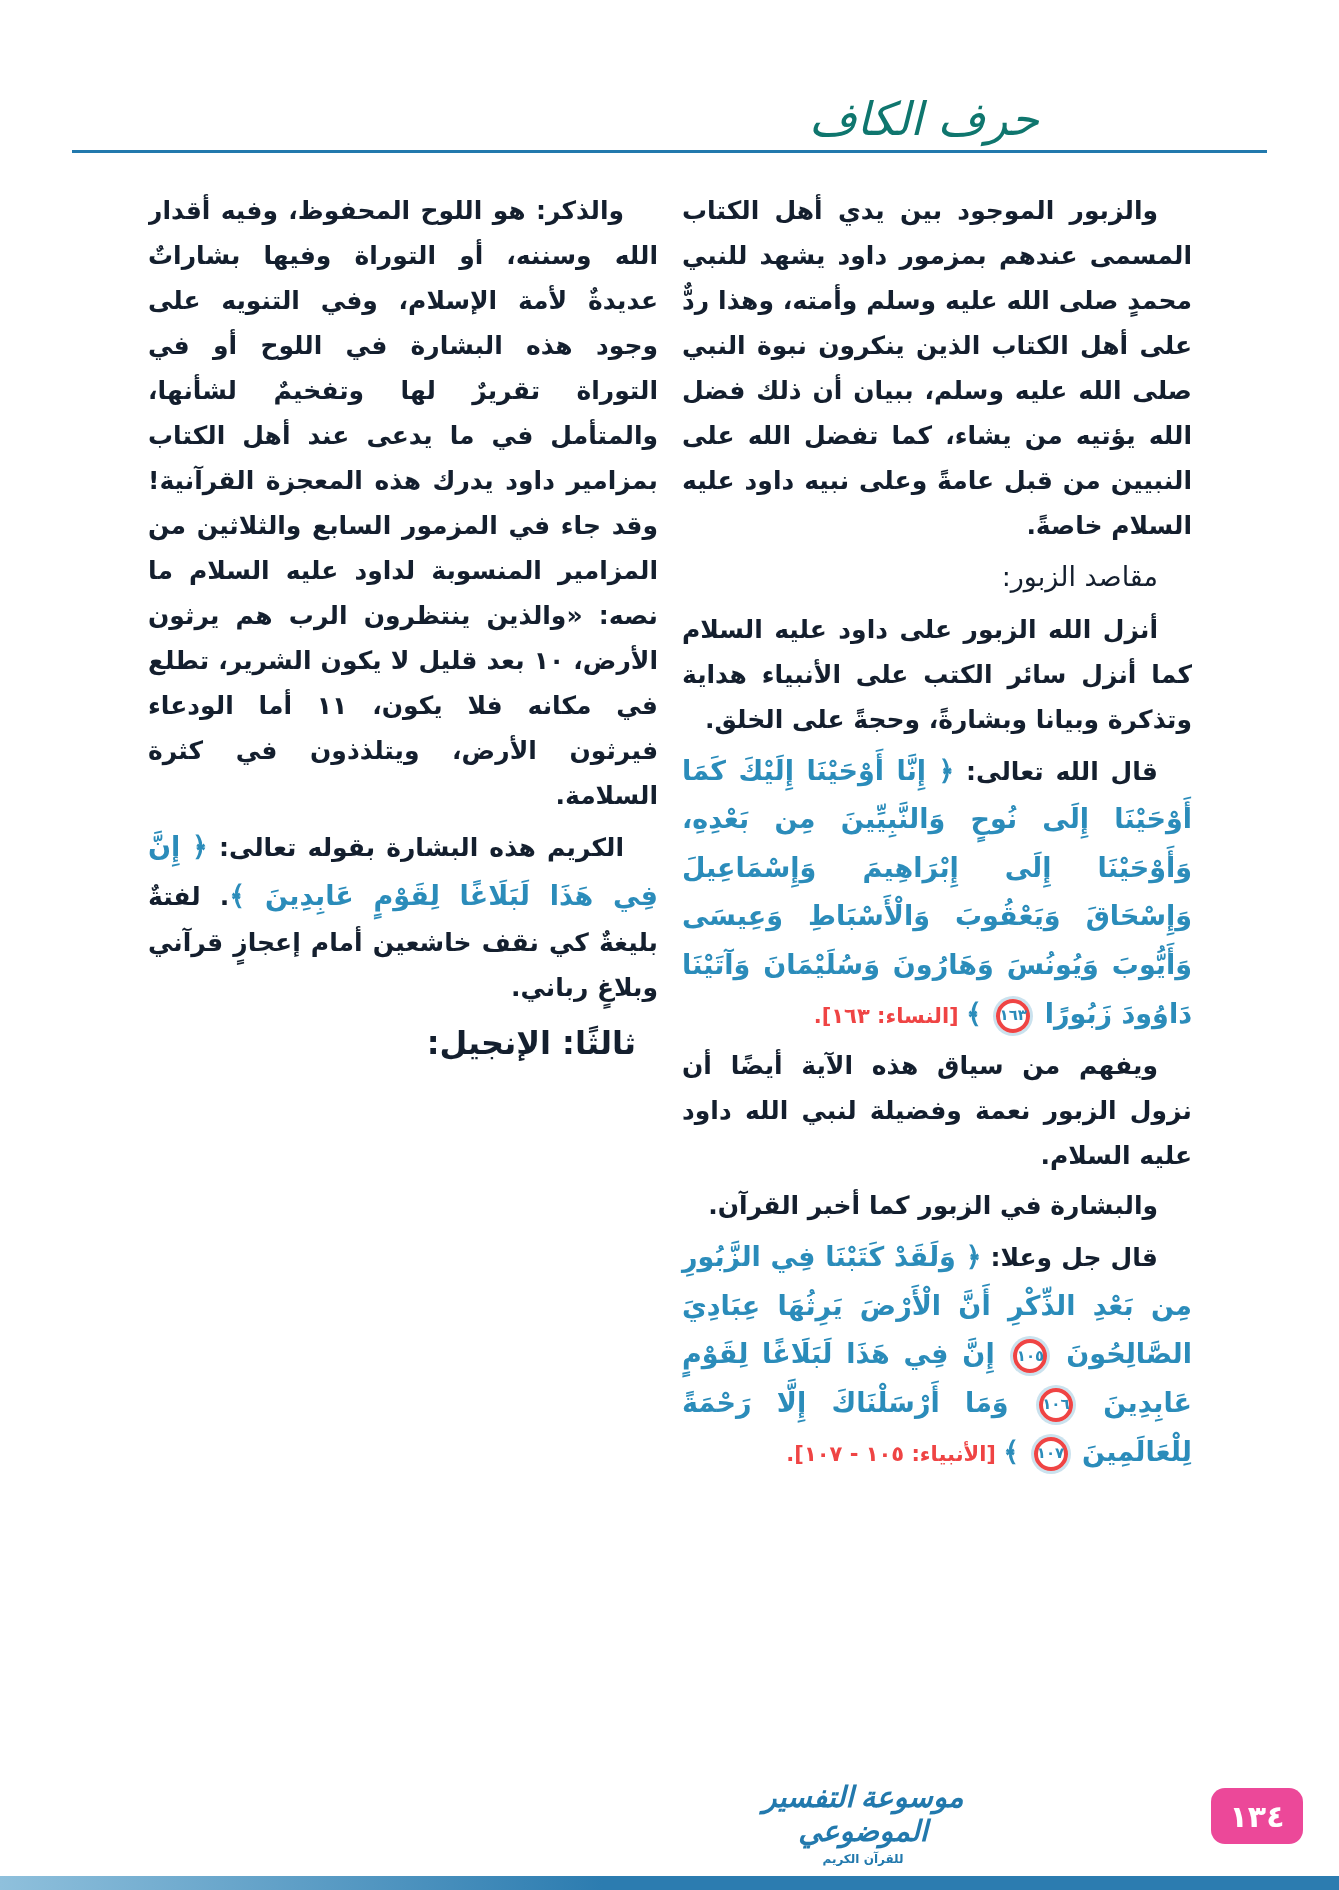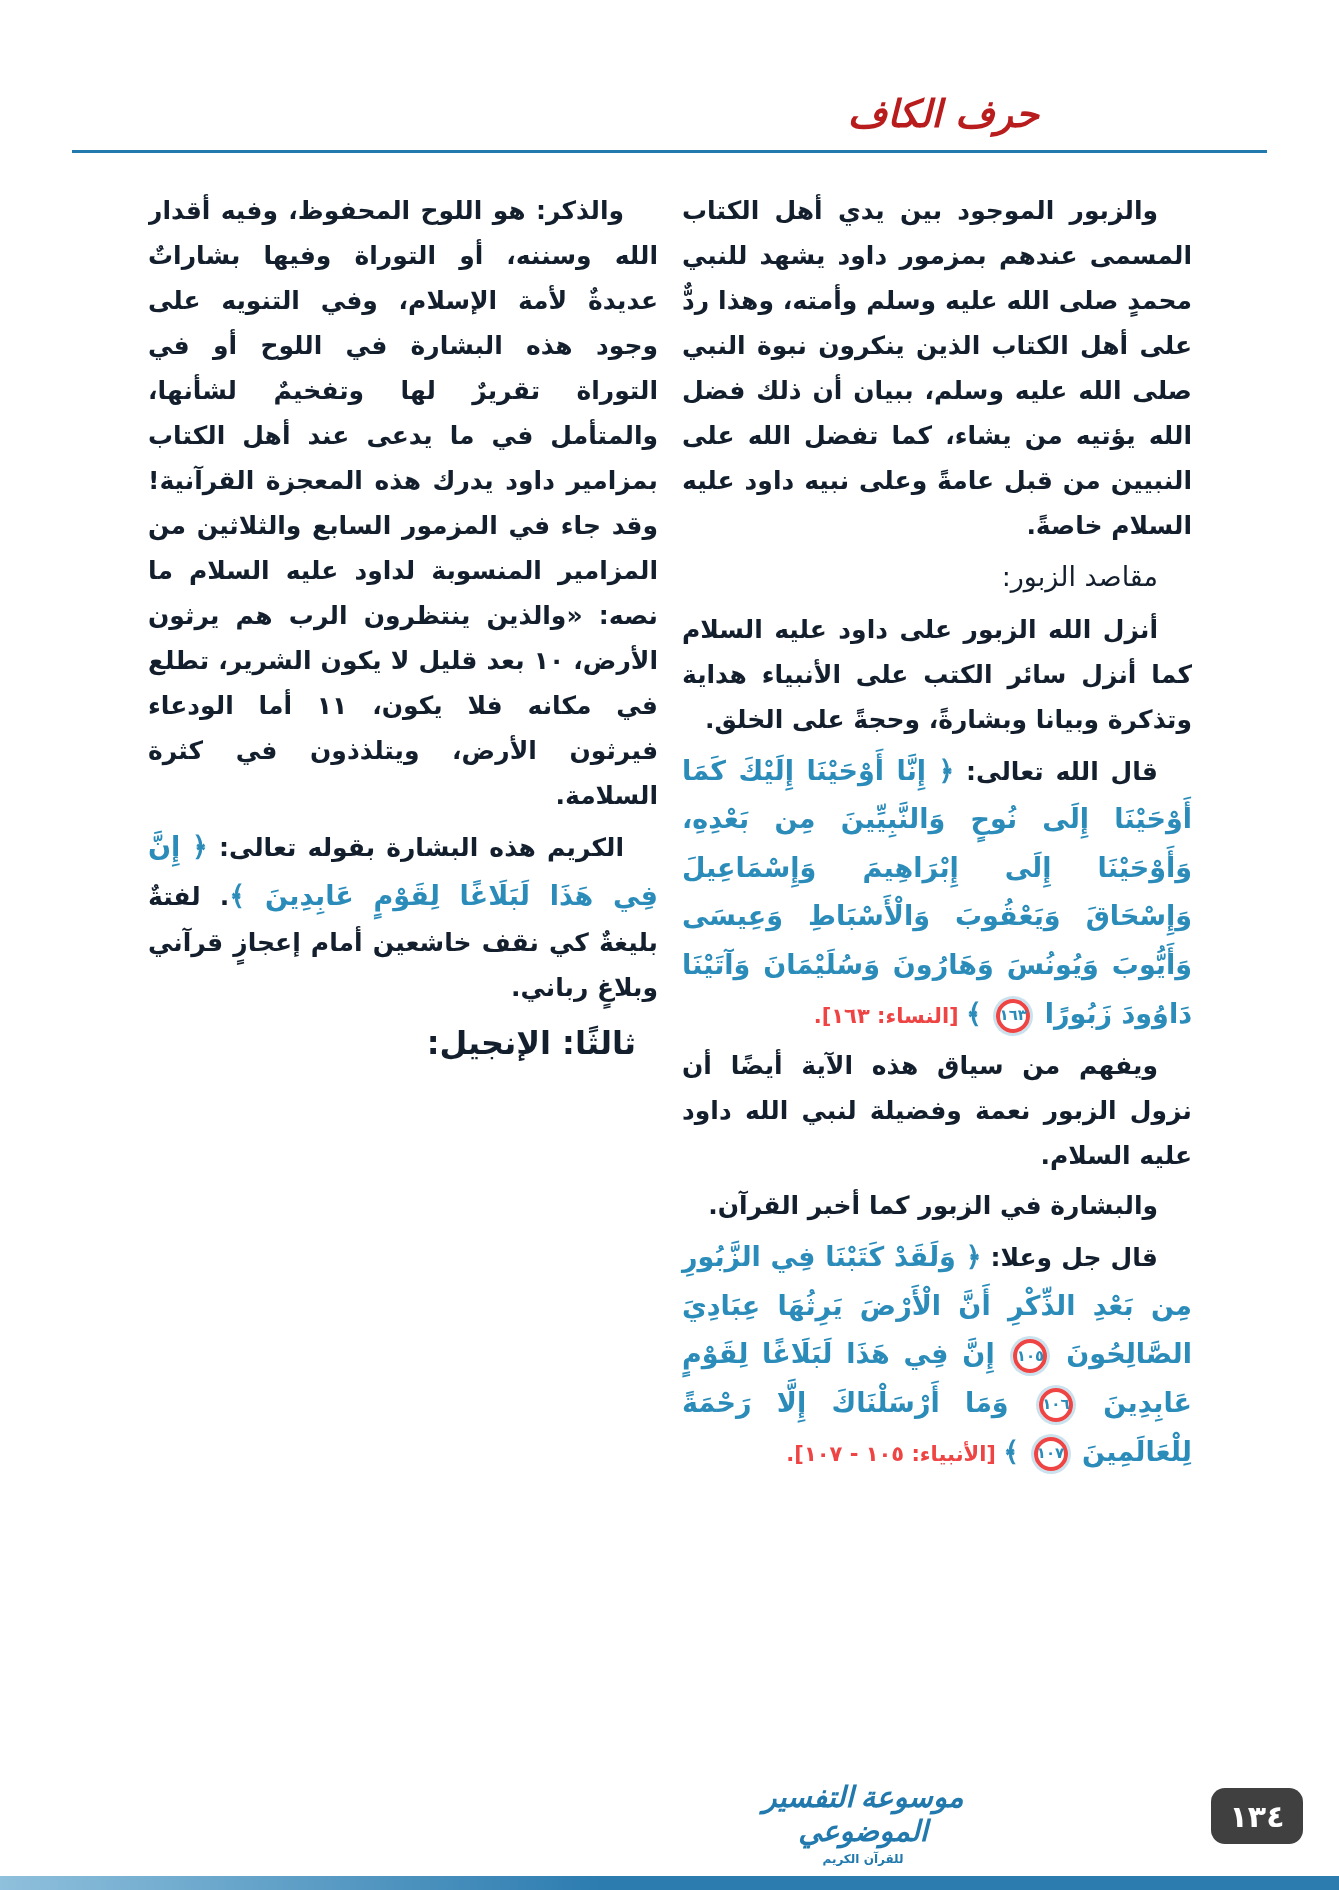--- a/index.html
+++ b/index.html
@@ -5,22 +5,22 @@
   * { margin:0; padding:0; box-sizing:border-box; }
   html, body { background:#ffffff; }
   .page {
     width:1339px; height:1890px; background:#ffffff; position:relative;
     margin:0 auto; direction:rtl; overflow:hidden;
     font-family:"DejaVu Sans","Liberation Sans",sans-serif;
     color:#141f2e;
   }
   .chapter-title {
     position:absolute; top:92px; right:300px;
-    font-size:38px; font-weight:bold; font-style:italic;
-    color:#b91c1c; letter-spacing:1px;
+    font-size:46px; font-weight:normal; font-style:italic;
+    color:#0f766e; letter-spacing:1px;
   }
   .header-rule {
     position:absolute; top:150px; left:72px; right:72px;
     height:3px; background:#2279ad;
   }
   .text-columns {
     position:absolute; top:188px; right:147px; left:148px; bottom:225px;
     display:flex; gap:24px; overflow:hidden;
   }
   .col { flex:1 1 0; min-width:0; }
@@ -42,21 +42,21 @@
     text-indent:0;
   }
   .publisher-logo {
     position:absolute; bottom:24px; right:336px; width:280px;
     text-align:center; color:#2279ad;
   }
   .publisher-logo .logo-top { font-size:29px; font-weight:800; font-style:italic; letter-spacing:1px;font-family:Liberation Serif, serif; }
   .publisher-logo .logo-bottom { font-size:12px; font-weight:700; margin-top:4px; letter-spacing:2px; }
   .page-number-badge {
     position:absolute; right:36px; bottom:46px; width:92px; height:56px;
-    background:#404040; border-radius:14px; color:#ffffff;
+    background:#ec4899; border-radius:14px; color:#ffffff;
     display:flex; align-items:center; justify-content:center;
     font-size:30px; font-weight:bold;
   }
   .footer-bar {
     position:absolute; bottom:0; left:0; width:100%; height:14px;
     background:linear-gradient(to left, #2c7cb0 0%, #2c7cb0 55%, #8fc0dc 100%);
   }
 </style>
 </head>
 <body>

